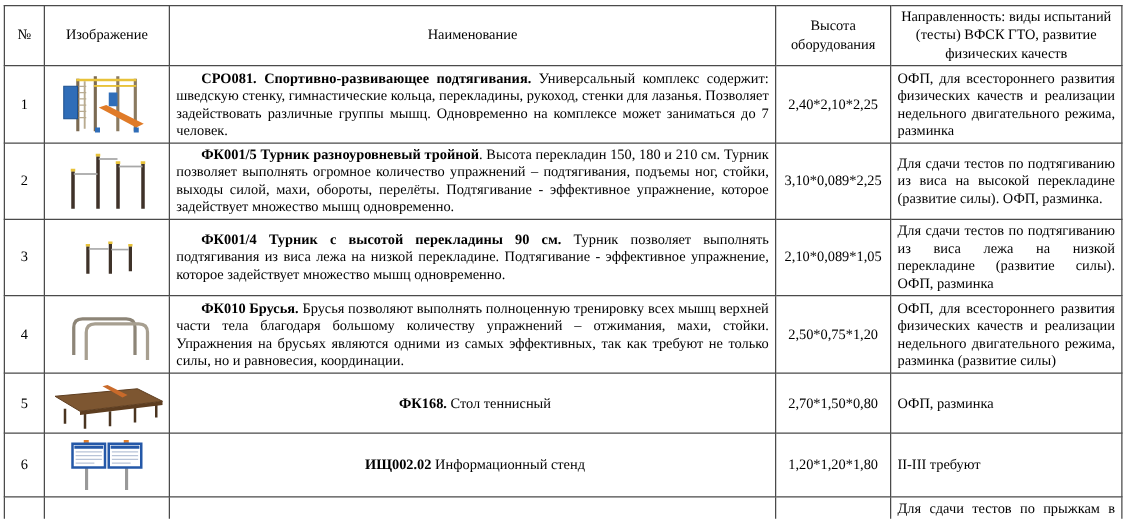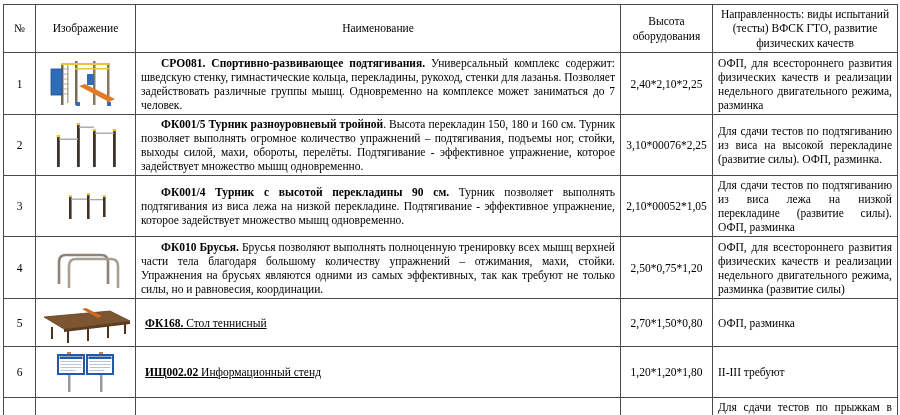--- a/index.html
+++ b/index.html
@@ -4,21 +4,21 @@
 <style>
   html,body{margin:0;padding:0;background:#fff;}
   body{width:900px;height:415px;overflow:hidden;font-family:"Liberation Serif",serif;color:#000;}
   table{border-collapse:collapse;table-layout:fixed;margin:4px 0 0 3px;width:894px;}
   td,th{border:1px solid #4a4a4a;padding:2px 5px;font-size:11.5px;line-height:1.22;vertical-align:middle;overflow:hidden;}
   th{font-weight:normal;text-align:center;line-height:1.25;}
   .num-cell{text-align:center;}
   .img-cell{text-align:center;padding:1px;}
   .name-cell{text-align:justify;}
   .name-cell.para{text-indent:20px;}
-  .name-cell.plain{text-align:left;padding-left:9px;text-decoration:underline;}
+  .name-cell.plain{text-align:center;padding-left:9px;}
   .size-cell{text-align:center;}
   .dir-cell{text-align:justify;}
   .b{font-weight:bold;}
   svg{display:block;margin:0 auto;}
 </style>
 </head>
 <body>
 
 <table>
   <colgroup>
@@ -84,22 +84,22 @@
           <rect x="51.6" y="12" width="3.6" height="2.2"></rect>
           <rect x="71.6" y="12" width="3.6" height="2.2"></rect>
         </g>
         <g fill="#a8a8a8">
           <rect x="18" y="21.5" width="19" height="1.4"></rect>
           <rect x="38" y="9.5" width="15" height="1.4"></rect>
           <rect x="54" y="15.5" width="19" height="1.4"></rect>
         </g>
       </svg>
     </td>
-    <td class="name-cell para"><span class="b">ФК001/5 Турник разноуровневый тройной</span><span>. Высота перекладин 150, 180 и 160 см. Турник позволяет выполнять огромное количество упражнений – подтягивания, подъемы ног, стойки, выходы силой, махи, обороты, перелёты. Подтягивание - эффективное упражнение, которое задействует множество мышц одновременно.</span></td>
-    <td class="size-cell">3,10*00076*2,25</td>
+    <td class="name-cell para"><span class="b">ФК001/5 Турник разноуровневый тройной</span><span>. Высота перекладин 150, 180 и 210 см. Турник позволяет выполнять огромное количество упражнений – подтягивания, подъемы ног, стойки, выходы силой, махи, обороты, перелёты. Подтягивание - эффективное упражнение, которое задействует множество мышц одновременно.</span></td>
+    <td class="size-cell">3,10*0,089*2,25</td>
     <td class="dir-cell">Для сдачи тестов по подтягиванию из виса на высокой перекладине (развитие силы). ОФП, разминка.</td>
   </tr>
 
   <tr style="height:47px">
     <td class="num-cell">3</td>
     <td class="img-cell">
       <svg viewBox="0 0 90 38" width="90" height="38">
         <g fill="#3f3229">
           <rect x="28" y="10" width="2.6" height="22"></rect>
           <rect x="46" y="8" width="2.6" height="24"></rect>
@@ -110,21 +110,21 @@
           <rect x="45.6" y="6.2" width="3.4" height="2"></rect>
           <rect x="61.6" y="8.2" width="3.4" height="2"></rect>
         </g>
         <g fill="#a8a8a8">
           <rect x="30" y="11.5" width="16" height="1.3"></rect>
           <rect x="48" y="12" width="14" height="1.3"></rect>
         </g>
       </svg>
     </td>
     <td class="name-cell para"><span class="b">ФК001/4 Турник с высотой перекладины 90 см.</span><span> Турник позволяет выполнять  подтягивания из виса лежа на низкой перекладине. Подтягивание - эффективное упражнение, которое задействует множество мышц одновременно.</span></td>
-    <td class="size-cell">2,10*00052*1,05</td>
+    <td class="size-cell">2,10*0,089*1,05</td>
     <td class="dir-cell">Для сдачи тестов по подтягиванию из виса лежа на низкой перекладине (развитие силы). ОФП, разминка</td>
   </tr>
 
   <tr style="height:62px">
     <td class="num-cell">4</td>
     <td class="img-cell">
       <svg viewBox="0 0 90 52" width="90" height="52">
         <path d="M18,42 L18,20 Q18,13 25,13 L60,13 Q67,13 67,20 L67,42" stroke="#8d8577" stroke-width="2.6" fill="none"></path>
         <path d="M28,46 L28,24 Q28,17 35,17 L70,17 Q77,17 77,24 L77,46" stroke="#a79f90" stroke-width="2.6" fill="none"></path>
       </svg>

